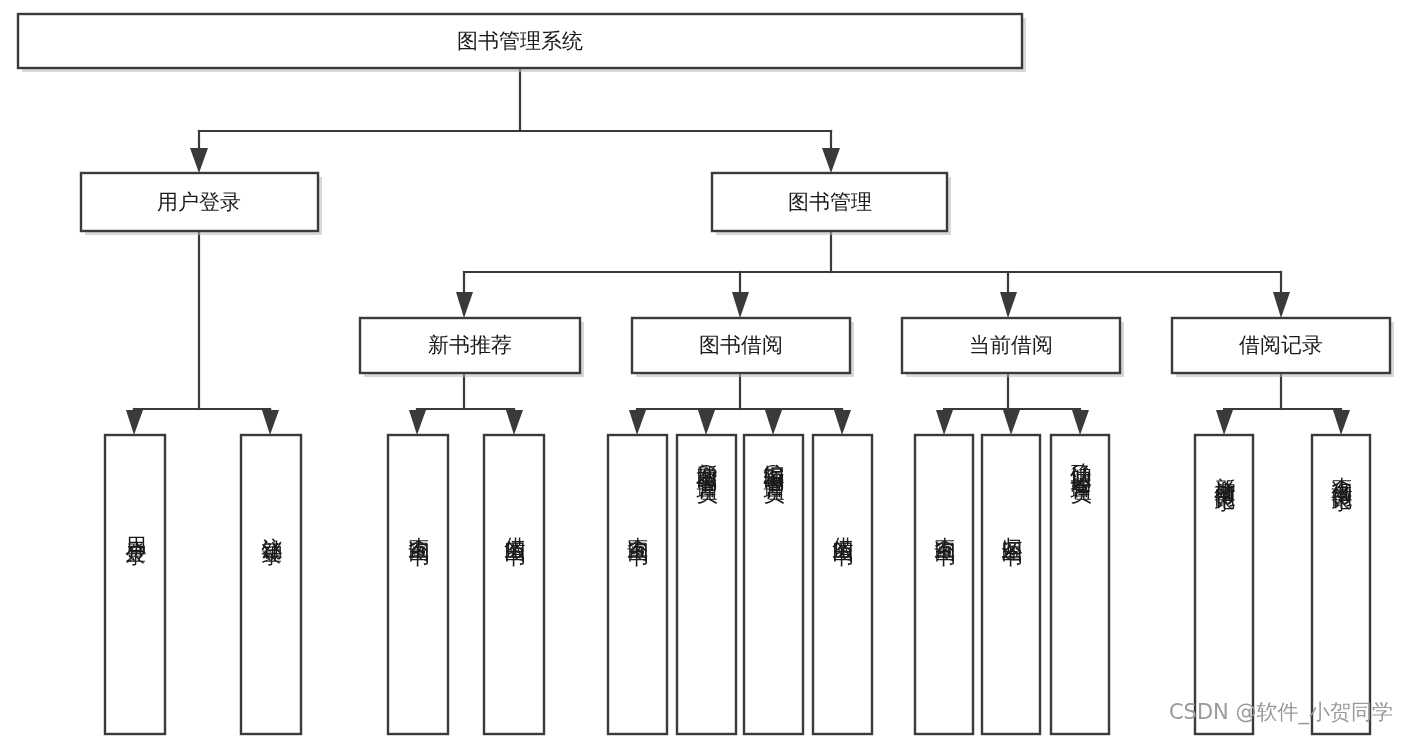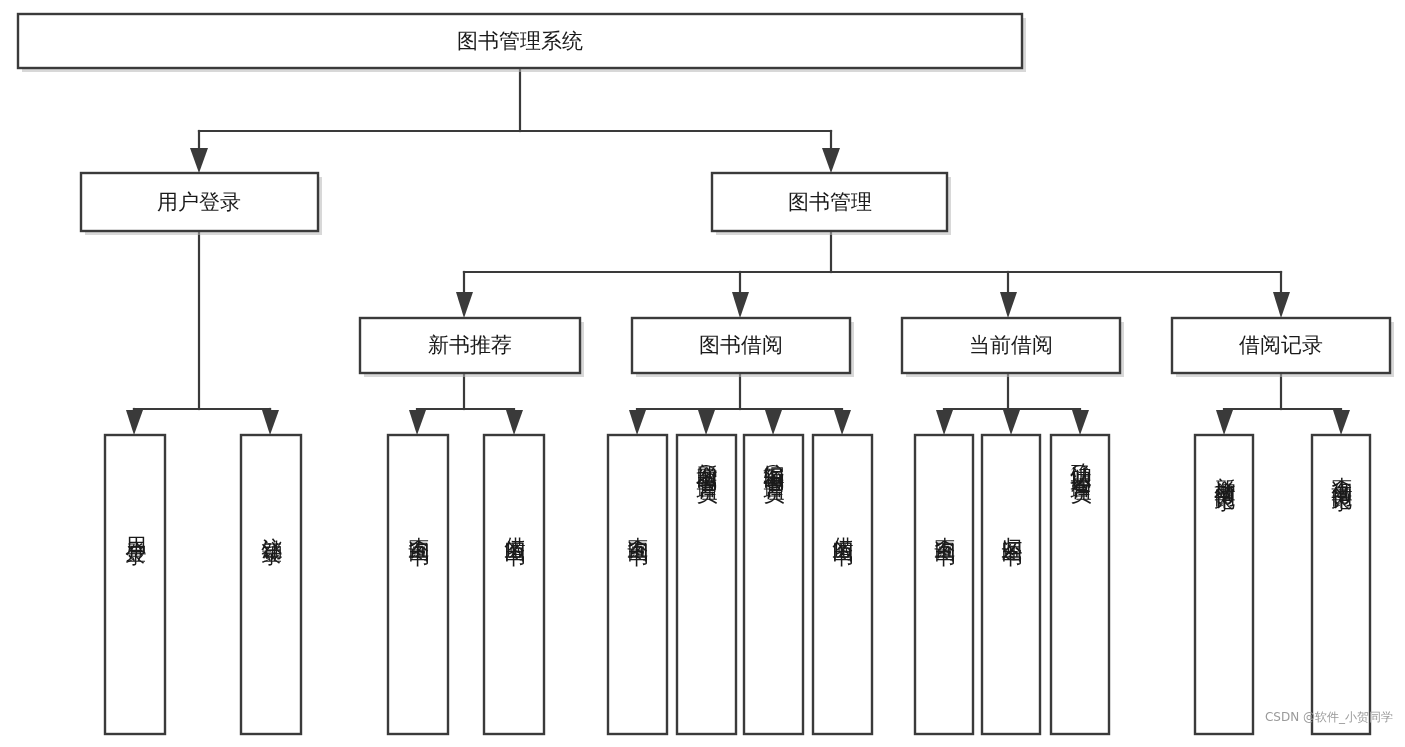--- a/index.html
+++ b/index.html
@@ -61,21 +61,21 @@
     letter-spacing: 3px;
     line-height: 1;
     white-space: nowrap;
     pointer-events: none;
   }
   .watermark {
     position: absolute;
     right: 12px;
     bottom: 6px;
     font-family: "DejaVu Sans", "Liberation Sans", sans-serif;
-    font-size: 12px;
+    font-size: 21px;
     color: #9a9a9a;
     white-space: nowrap;
   }
 </style>
 </head>
 <body>
 
 <div id="diagram-root">
 
   <svg class="diagram-svg" viewBox="0 0 1405 747">

